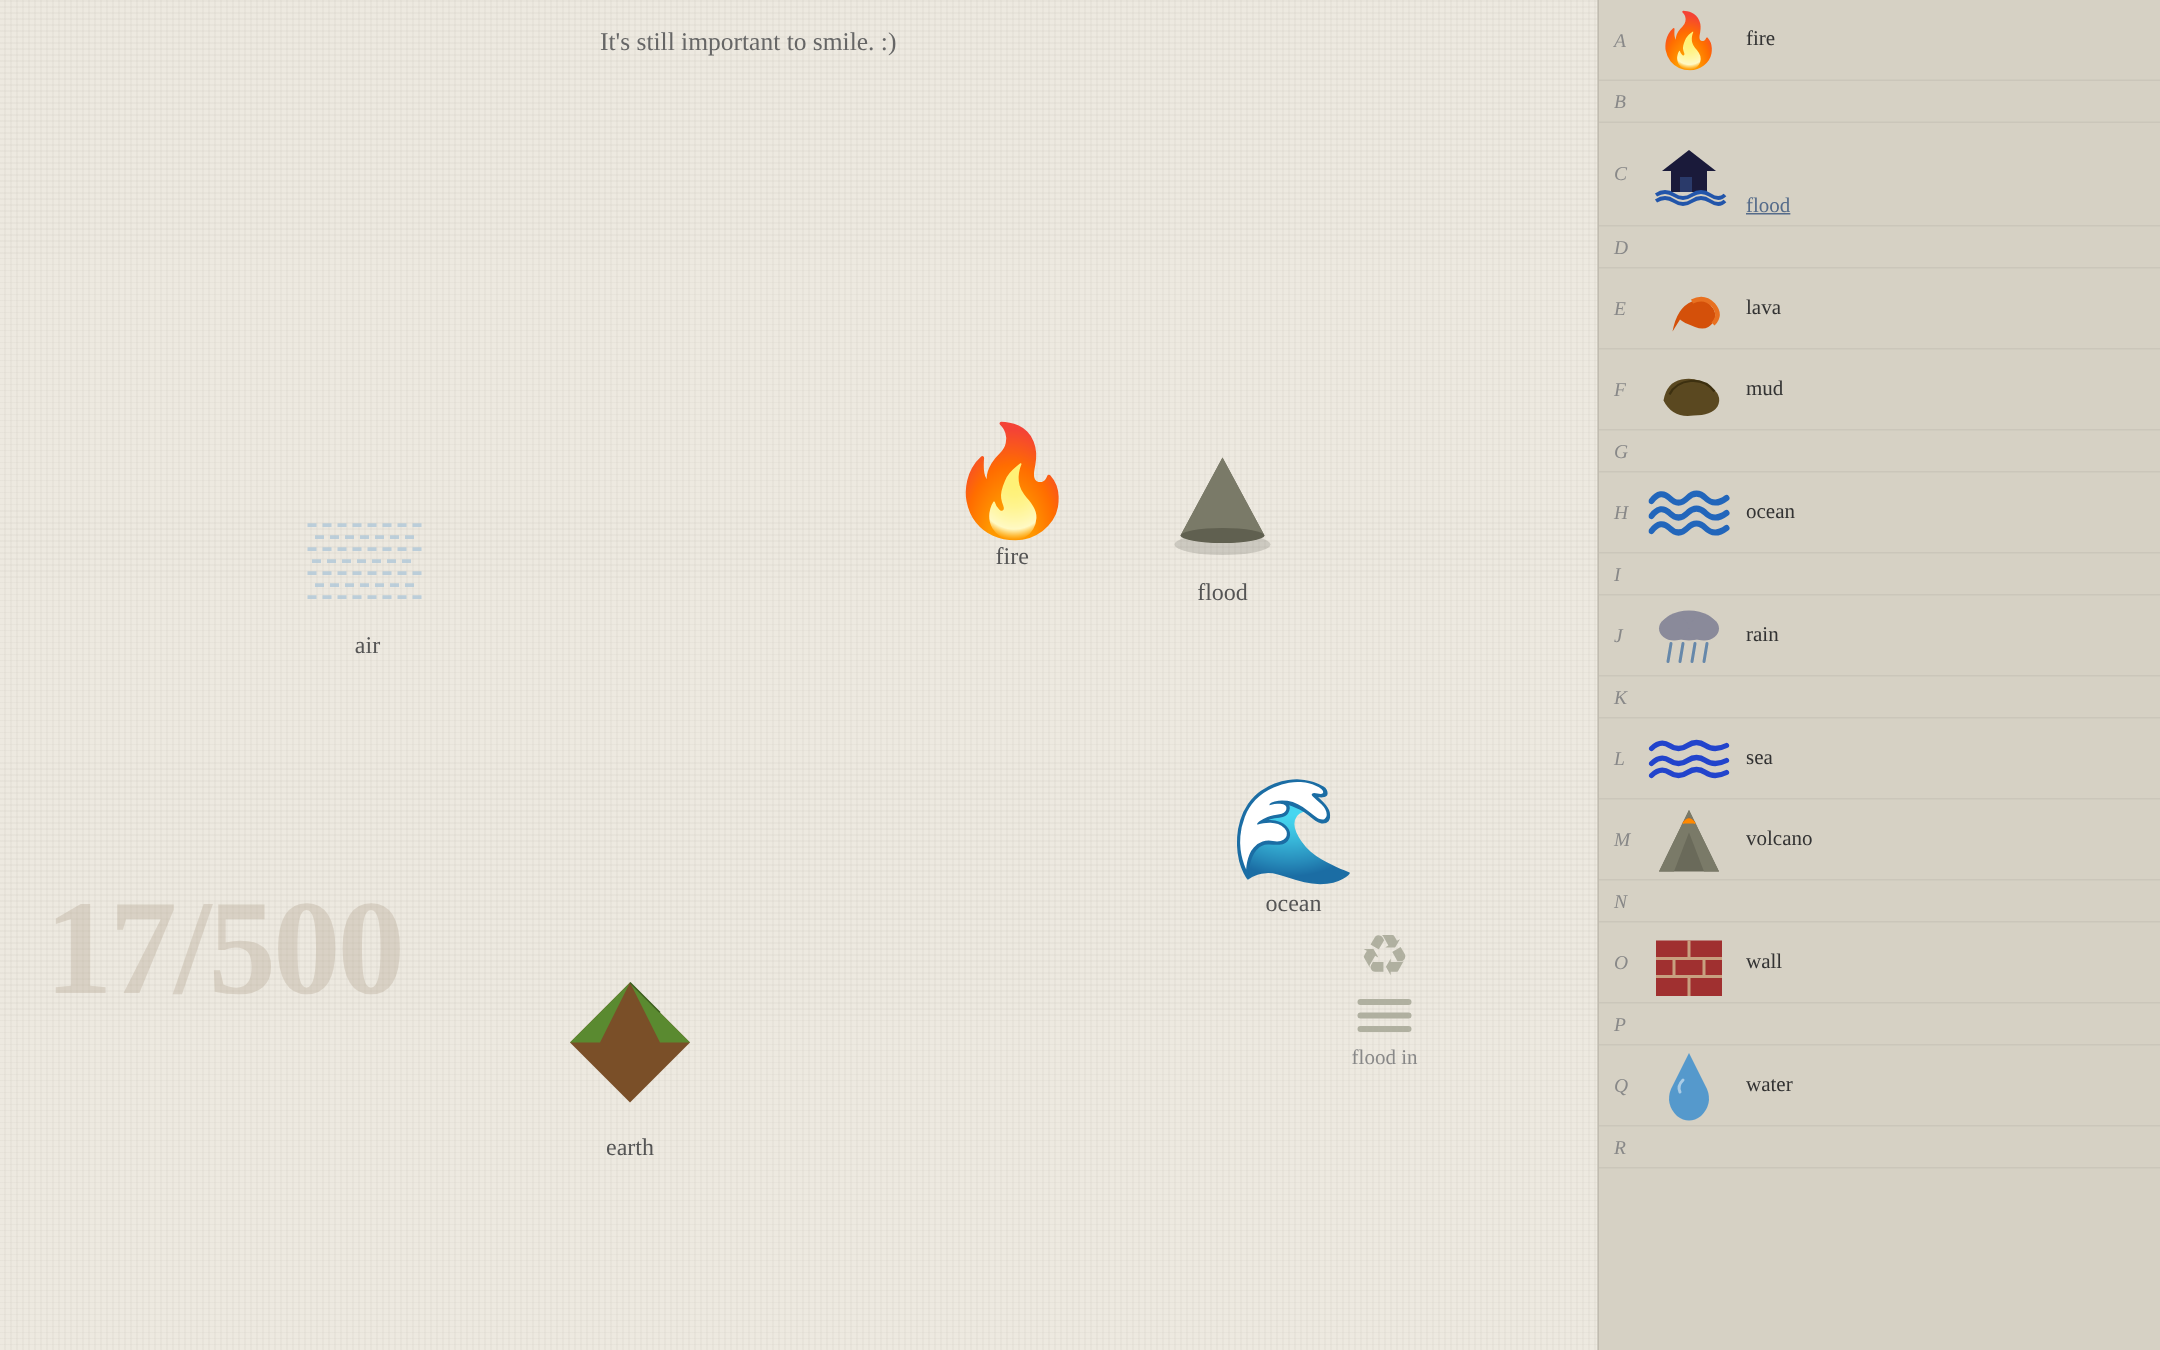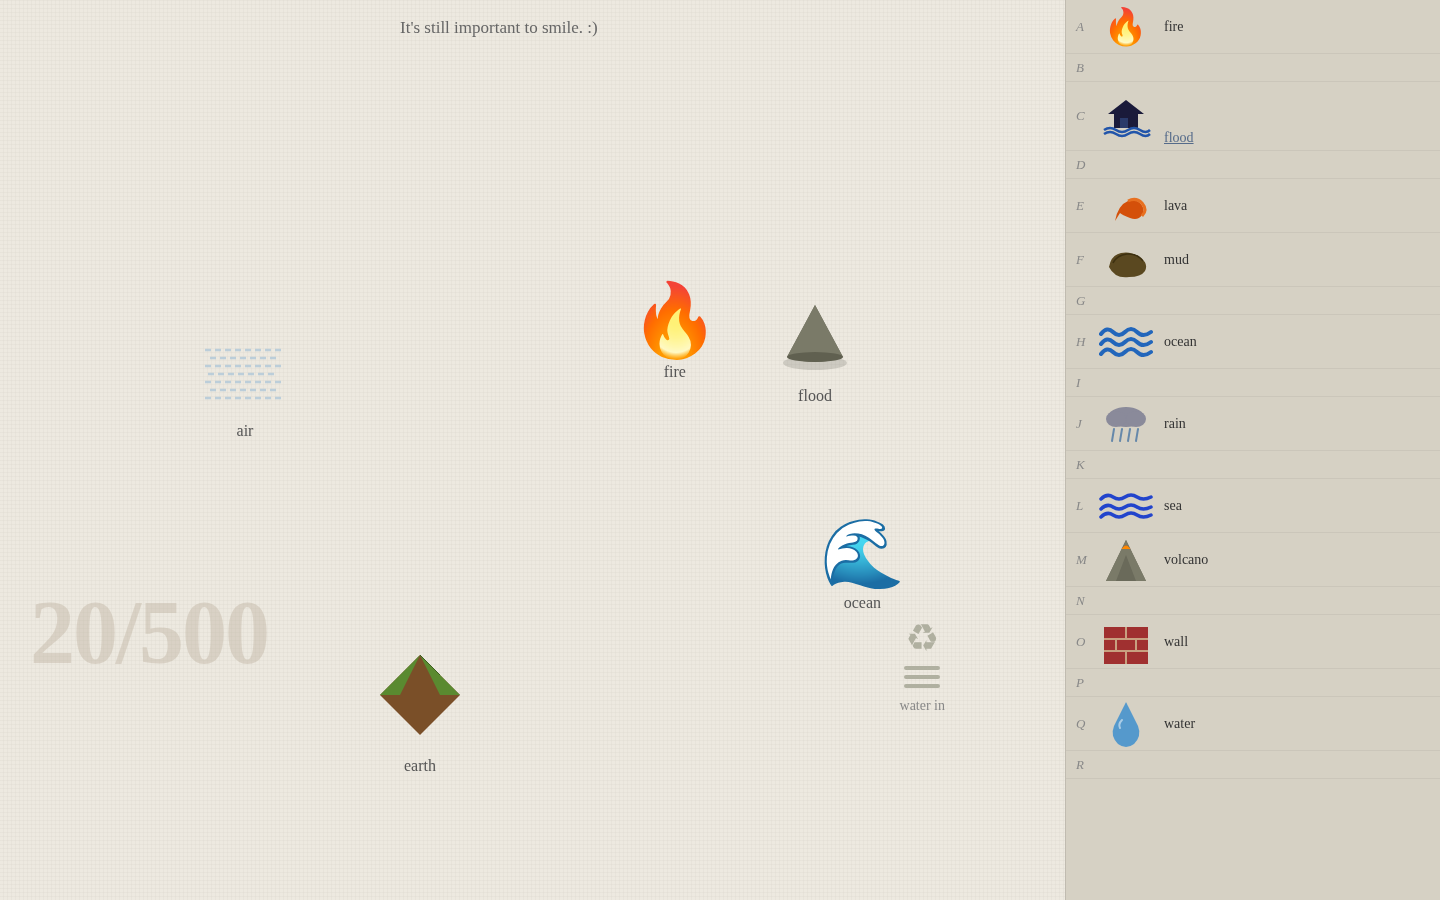--- a/index.html
+++ b/index.html
@@ -141,21 +141,21 @@
     
     .sidebar-list::-webkit-scrollbar { display: none; }
   </style>
 </head>
 <body>
 
 <div class="main-area">
 
   <div class="tagline">It's still important to smile. :)</div>
 
-  <div class="progress-counter">20/500</div>
+  <div class="progress-counter">17/500</div>
 
 
 
   <div class="element-item" style="left:630px; top:285px;">
     <div class="element-icon" style="font-size:72px;">🔥</div>
     <div class="element-label">fire</div>
   </div>
 
   <div class="element-item" style="left:775px; top:295px;">
     <div class="element-icon">
@@ -207,21 +207,21 @@
     <div class="element-label">earth</div>
   </div>
 
   <div style="position:absolute; right:120px; bottom:10px; display:flex; flex-direction:column; align-items:center; gap:6px;">
     <div style="font-size:38px; color:#b0b0a0; cursor:pointer;">♻</div>
     <div style="cursor:pointer;">
       <div class="menu-line"></div>
       <div class="menu-line" style="margin-top:5px;"></div>
       <div class="menu-line" style="margin-top:5px;"></div>
     </div>
-    <div style="font-size:14px; color:#888; cursor:pointer; margin-top:4px;">water in</div>
+    <div style="font-size:14px; color:#888; cursor:pointer; margin-top:4px;">flood in</div>
   </div>
 
 </div>
 
 <div class="sidebar">
   <ul class="sidebar-list">
 
     <li class="sidebar-item">
       <span class="sidebar-letter">A</span>
       <span class="sidebar-icon" style="font-size:36px;">🔥</span>

